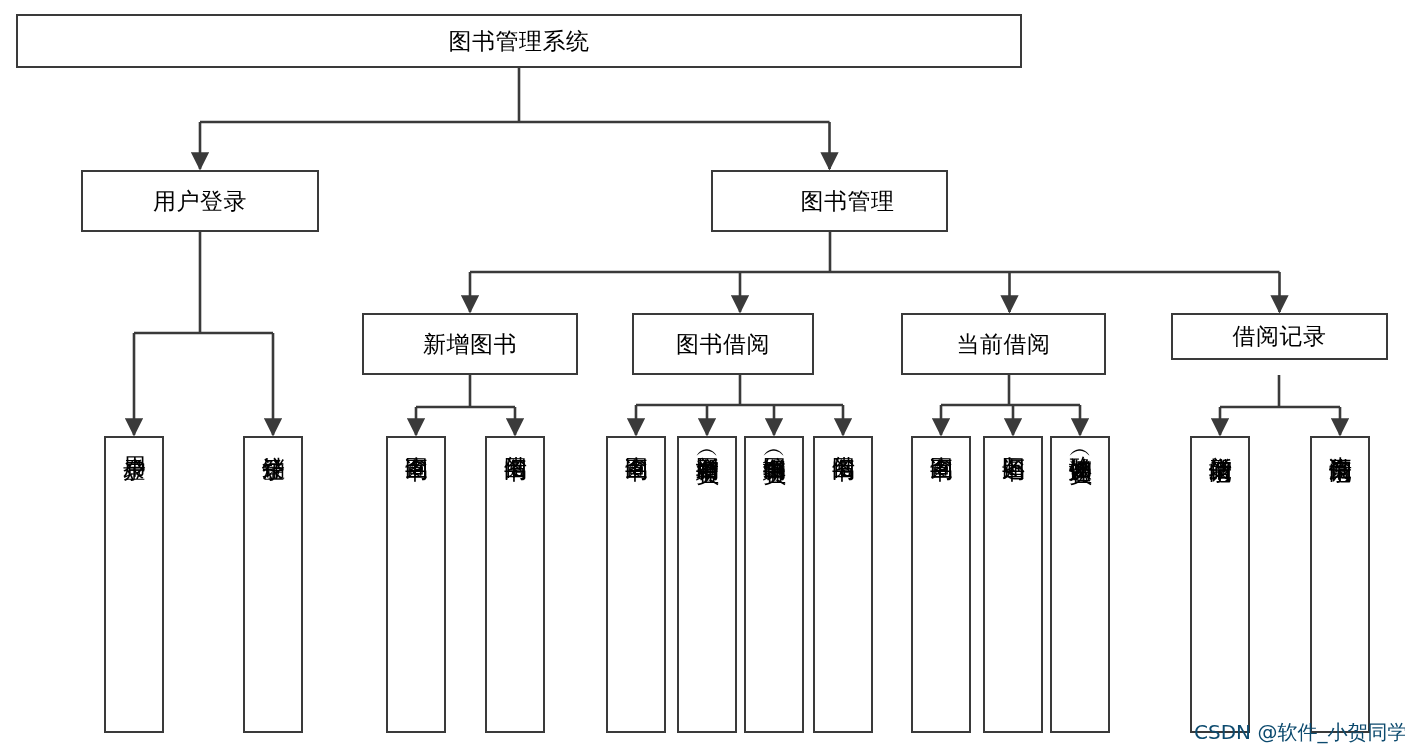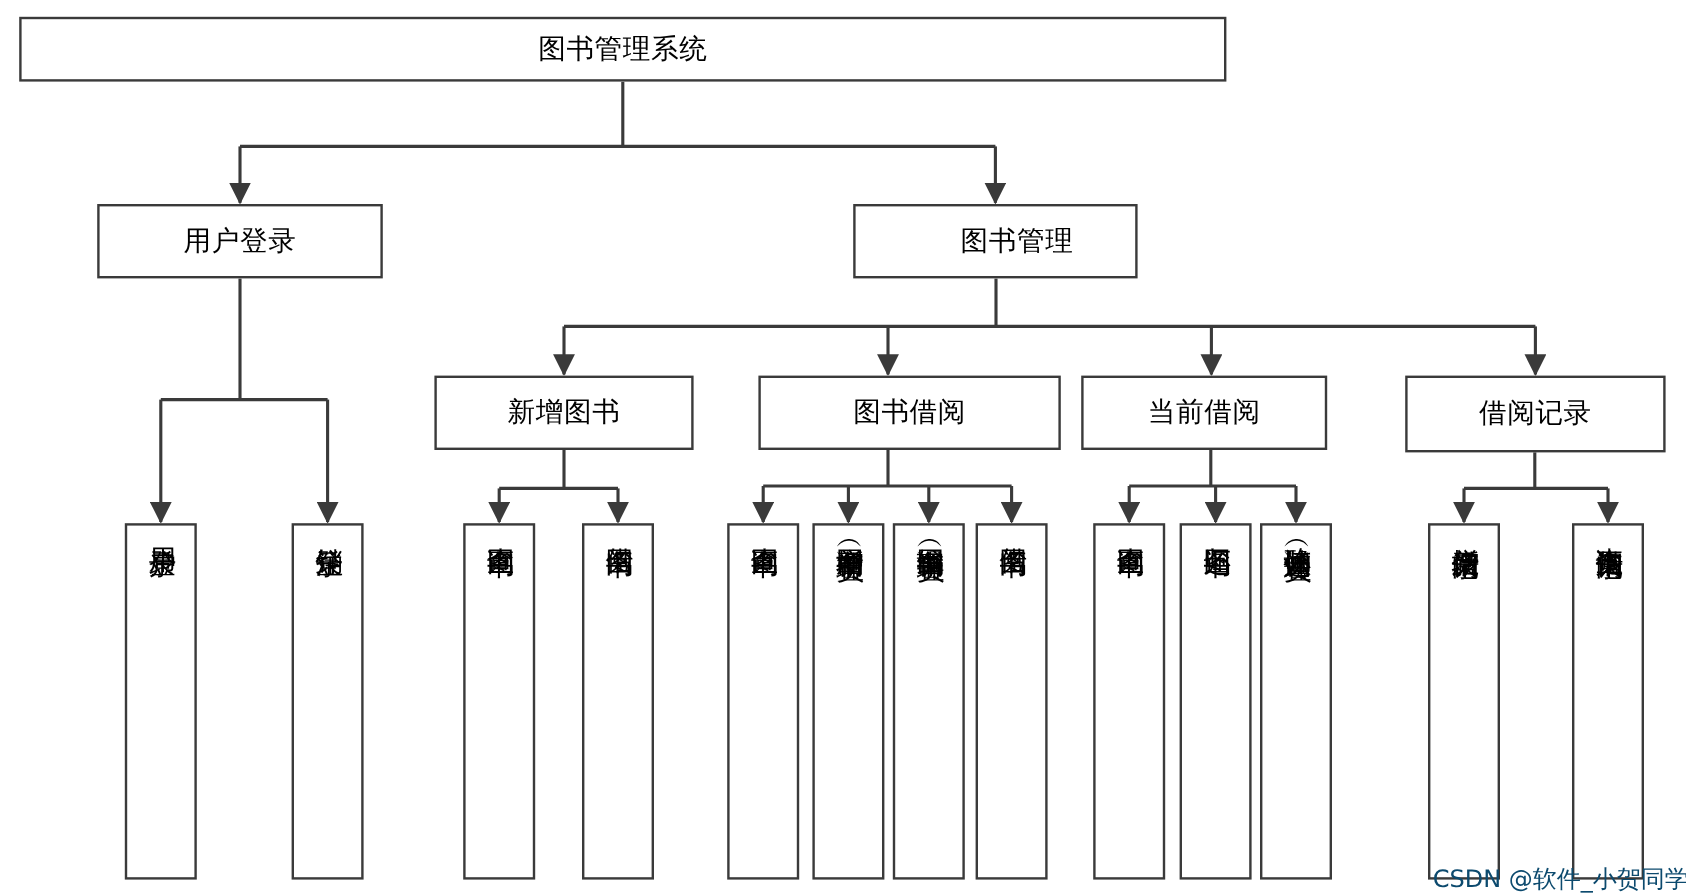--- a/index.html
+++ b/index.html
@@ -128,27 +128,27 @@
   <div class="node horiz" style="left: 81px; top: 170px; width: 238px; height: 62px;">
     <span class="label">用户登录</span>
   </div>
   <div class="node horiz" style="left: 711px; top: 170px; width: 237px; height: 62px; padding-left: 36px;">
     <span class="label">图书管理</span>
   </div>
 
   <div class="node horiz" style="left: 362px; top: 313px; width: 216px; height: 62px;">
     <span class="label">新增图书</span>
   </div>
-  <div class="node horiz" style="left: 632px; top: 313px; width: 252px; height: 62px;">
+  <div class="node horiz" style="left: 632px; top: 313px; width: 182px; height: 62px;">
     <span class="label">图书借阅</span>
   </div>
   <div class="node horiz" style="left: 901px; top: 313px; width: 205px; height: 62px;">
     <span class="label">当前借阅</span>
   </div>
-  <div class="node horiz" style="left: 1171px; top: 313px; width: 217px; height: 64px;">
+  <div class="node horiz" style="left: 1171px; top: 313px; width: 217px; height: 47px;">
     <span class="label">借阅记录</span>
   </div>
 
   <div class="node leaf" style="left: 104px; top: 436px; width: 60px; height: 297px;">
     <span class="label">用户登录</span>
   </div>
   <div class="node leaf" style="left: 243px; top: 436px; width: 60px; height: 297px;">
     <span class="label">注销登录</span>
   </div>
   <div class="node leaf" style="left: 386px; top: 436px; width: 60px; height: 297px;">

